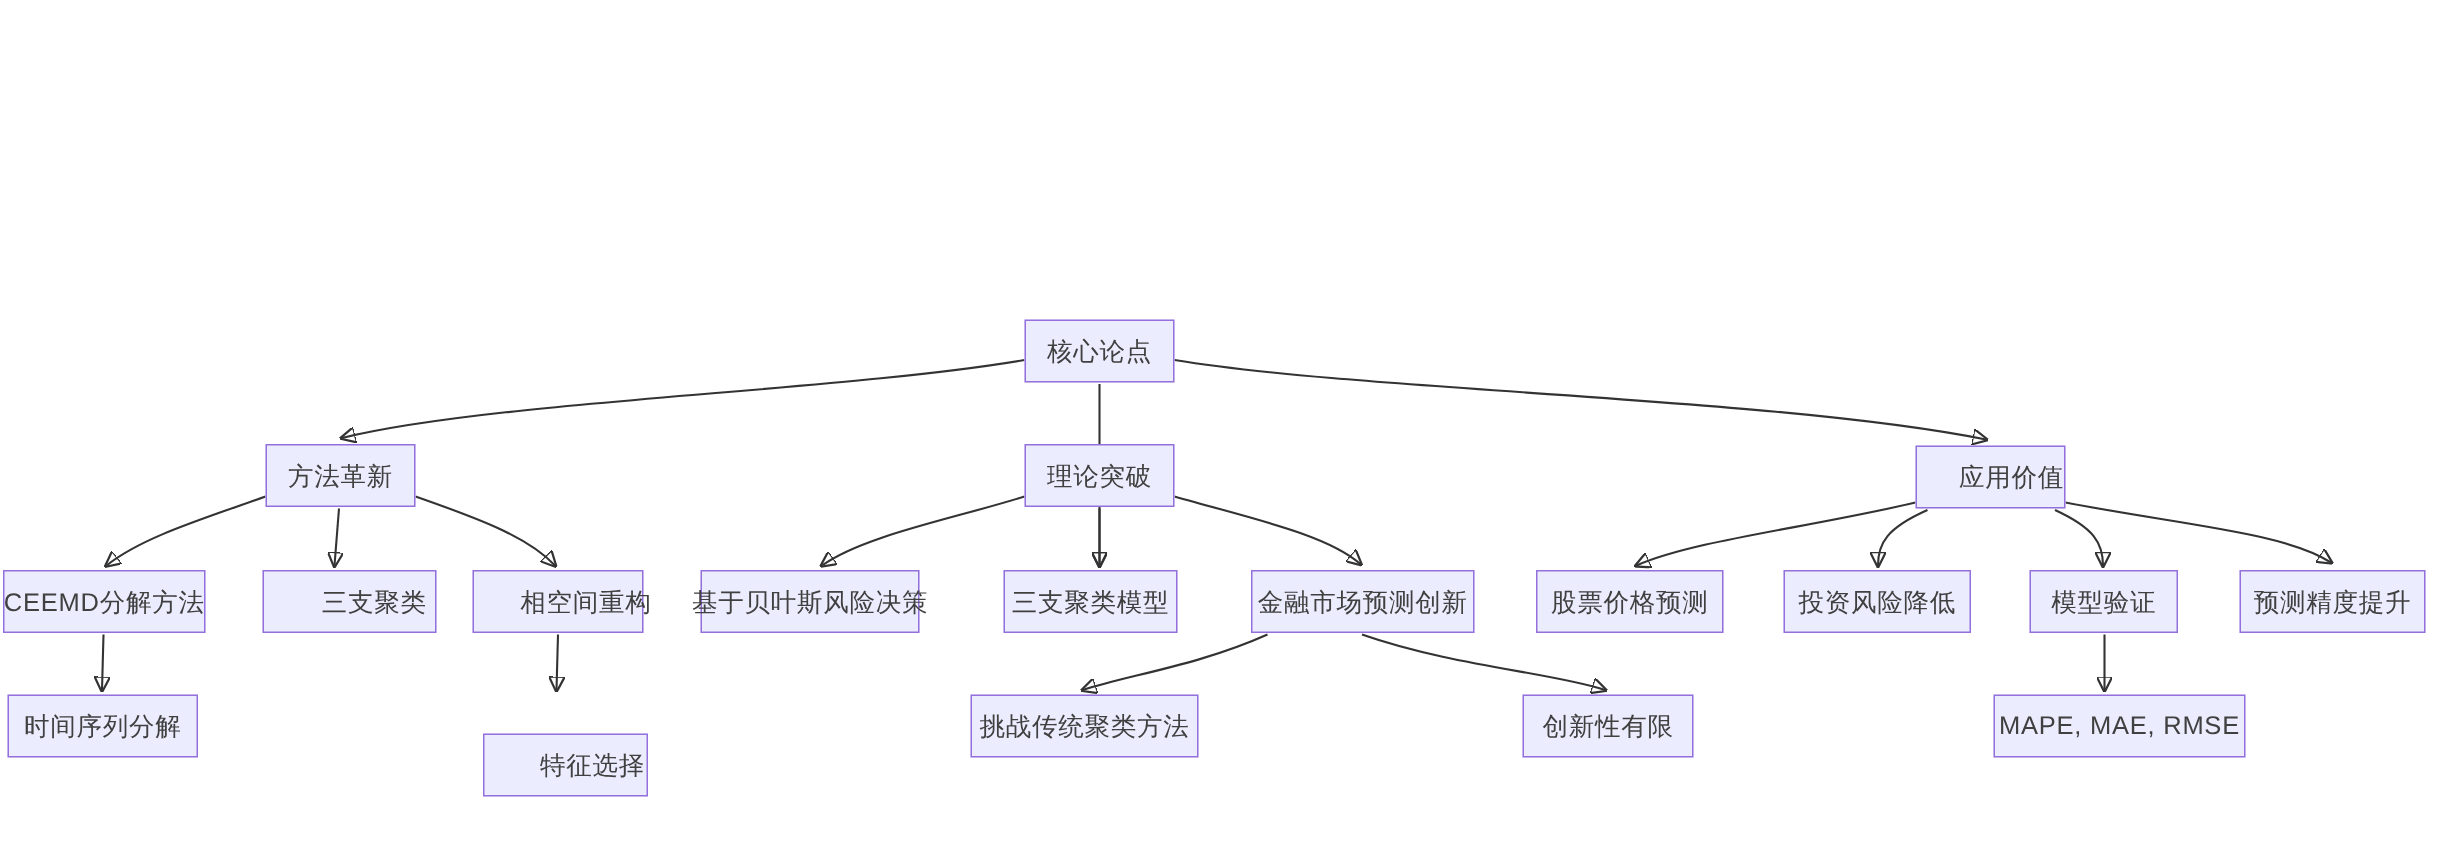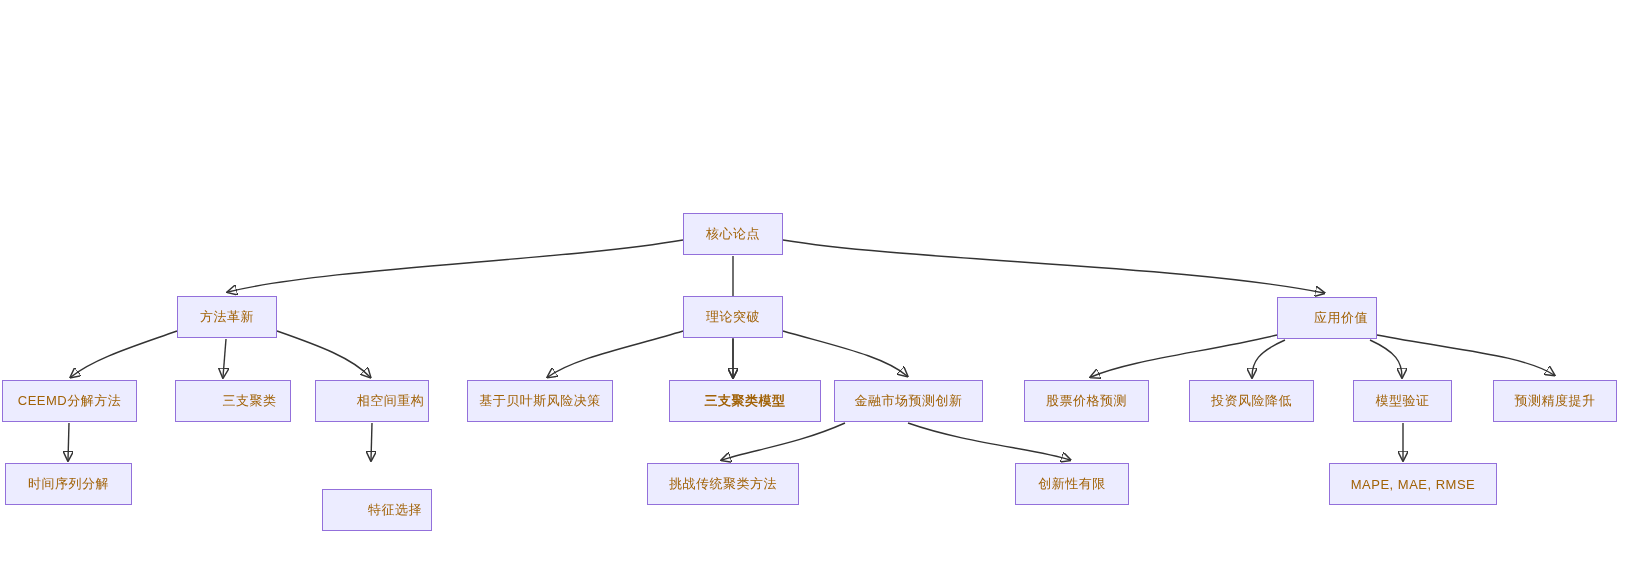--- a/index.html
+++ b/index.html
@@ -28,22 +28,22 @@
   }
   .node {
     position: absolute;
     z-index: 2;
     height: 42px;
     background: var(--node-fill, #ECECFF);
     border: 1px solid var(--node-border, #9370DB);
     display: flex;
     align-items: center;
     justify-content: center;
-    font-size: 13px;
-    color: #a16207;
+    font-size: 17px;
+    color: #404040;
     white-space: nowrap;
     letter-spacing: 0.5px;
   }
 </style>
 </head>
 <body>
 
 <div class="canvas">
 
   <svg class="edges" viewBox="0 0 1628 576" xmlns="http://www.w3.org/2000/svg">
@@ -74,21 +74,21 @@
 
   <div class="node" style="left:683px;  top:213px; width:100px;">核心论点</div>
   <div class="node" style="left:177px;  top:296px; width:100px;">方法革新</div>
   <div class="node" style="left:683px;  top:296px; width:100px;">理论突破</div>
   <div class="node" style="left:1277px; top:297px; width:100px;padding-left:28px;">应用价值</div>
 
   <div class="node" style="left:2px;    top:380px; width:135px;">CEEMD分解方法</div>
   <div class="node" style="left:175px;  top:380px; width:116px;padding-left:33px;">三支聚类</div>
   <div class="node" style="left:315px;  top:380px; width:114px;padding-left:37px;">相空间重构</div>
   <div class="node" style="left:467px;  top:380px; width:146px;">基于贝叶斯风险决策</div>
-  <div class="node" style="left:669px;  top:380px; width:152px;font-weight:bold;">三支聚类模型</div>
+  <div class="node" style="left:669px;  top:380px; width:116px;">三支聚类模型</div>
   <div class="node" style="left:834px;  top:380px; width:149px;">金融市场预测创新</div>
   <div class="node" style="left:1024px; top:380px; width:125px;">股票价格预测</div>
   <div class="node" style="left:1189px; top:380px; width:125px;">投资风险降低</div>
   <div class="node" style="left:1353px; top:380px; width:99px;">模型验证</div>
   <div class="node" style="left:1493px; top:380px; width:124px;">预测精度提升</div>
 
   <div class="node" style="left:5px;    top:463px; width:127px;">时间序列分解</div>
   <div class="node" style="left:322px;  top:489px; width:110px;padding-left:36px;">特征选择</div>
   <div class="node" style="left:647px;  top:463px; width:152px;">挑战传统聚类方法</div>
   <div class="node" style="left:1015px; top:463px; width:114px;">创新性有限</div>

